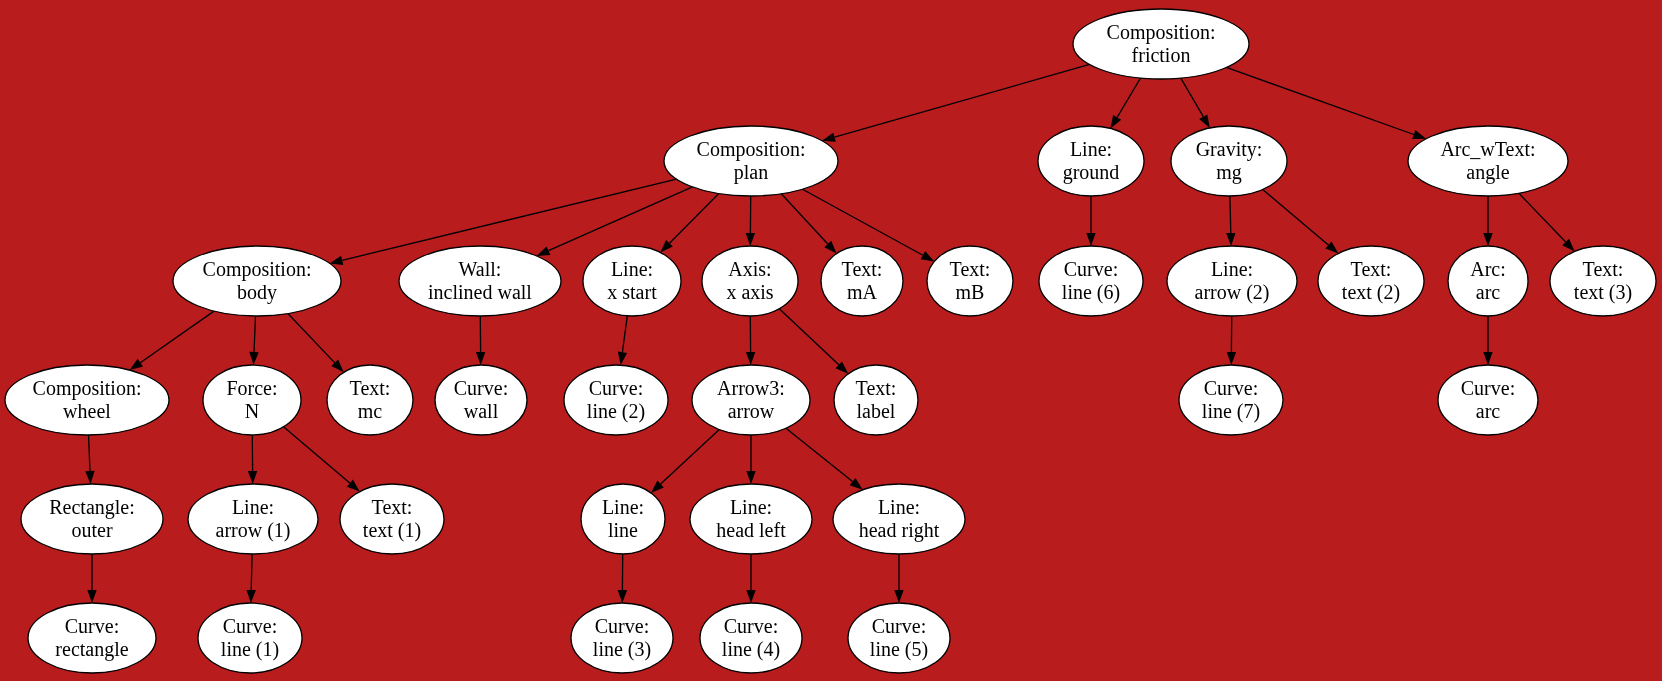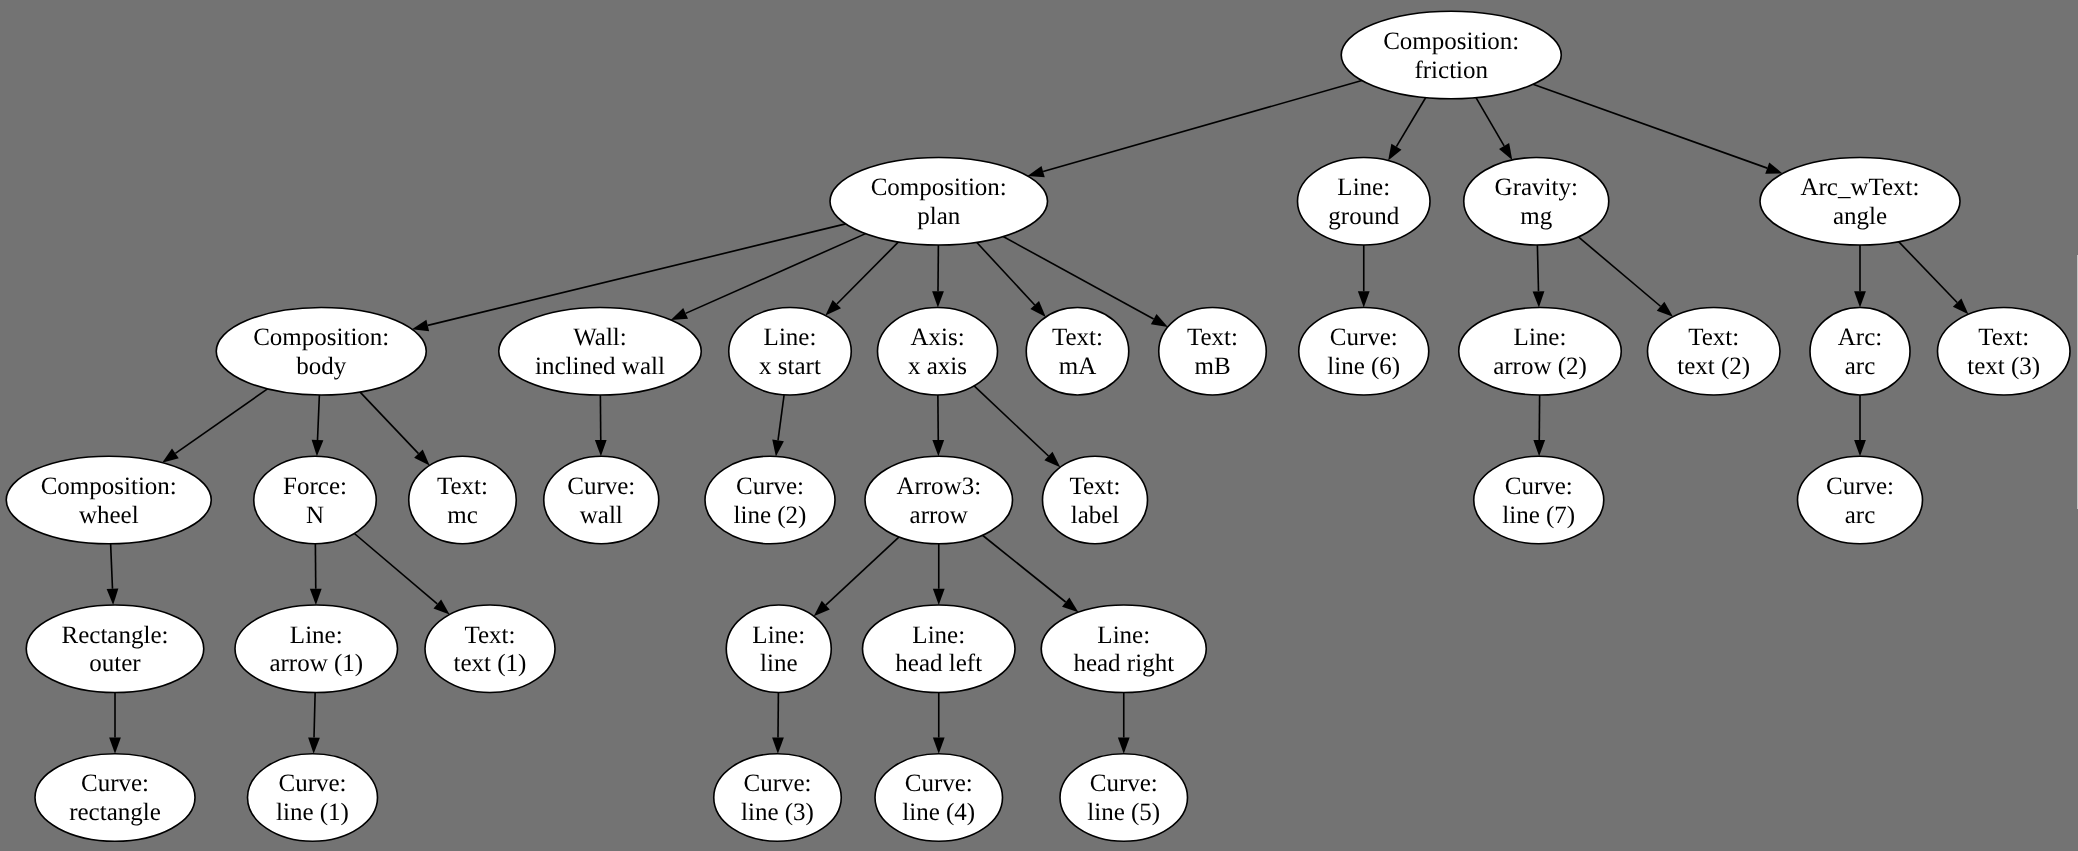--- a/index.html
+++ b/index.html
@@ -4,21 +4,21 @@
 <style>
   html, body {
     margin: 0;
     padding: 0;
     background: #ffffff;
   }
   .diagram-wrap {
     position: relative;
     width: 1662px;
     height: 681px;
-    background: #737373;
+    background: #b91c1c;
     overflow: hidden;
   }
   svg text {
     font-family: "Liberation Serif", "DejaVu Serif", serif;
     font-size: 20px;
     fill: #000000;
   }
 </style>
 </head>
 <body>

